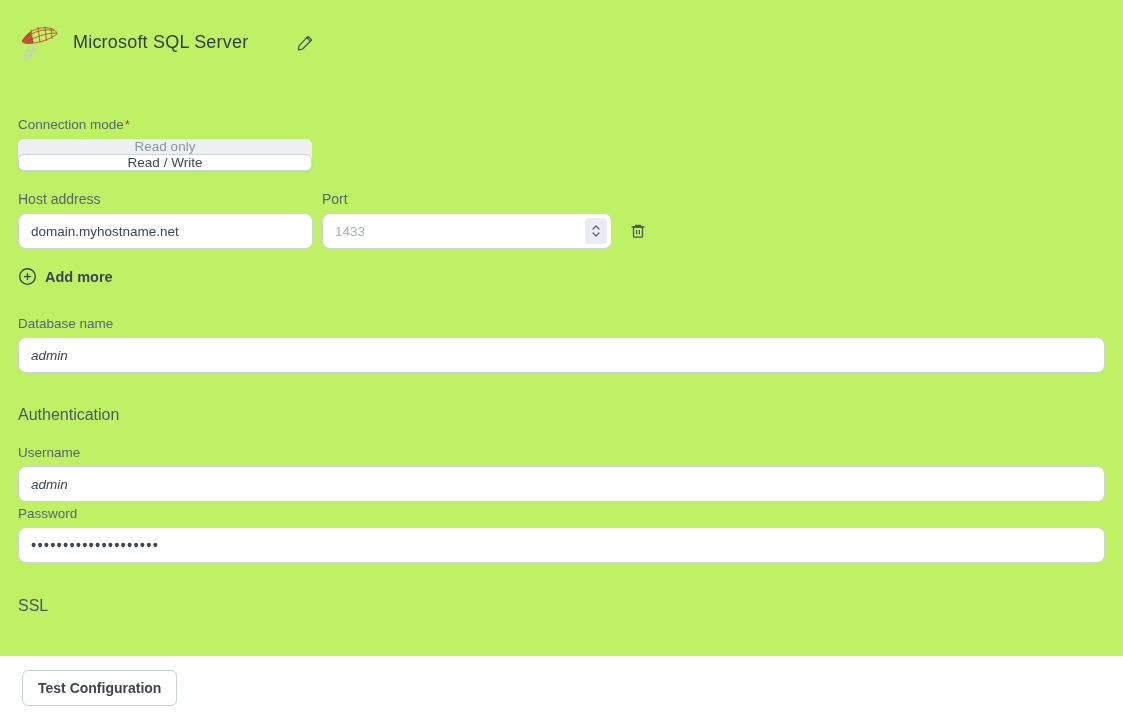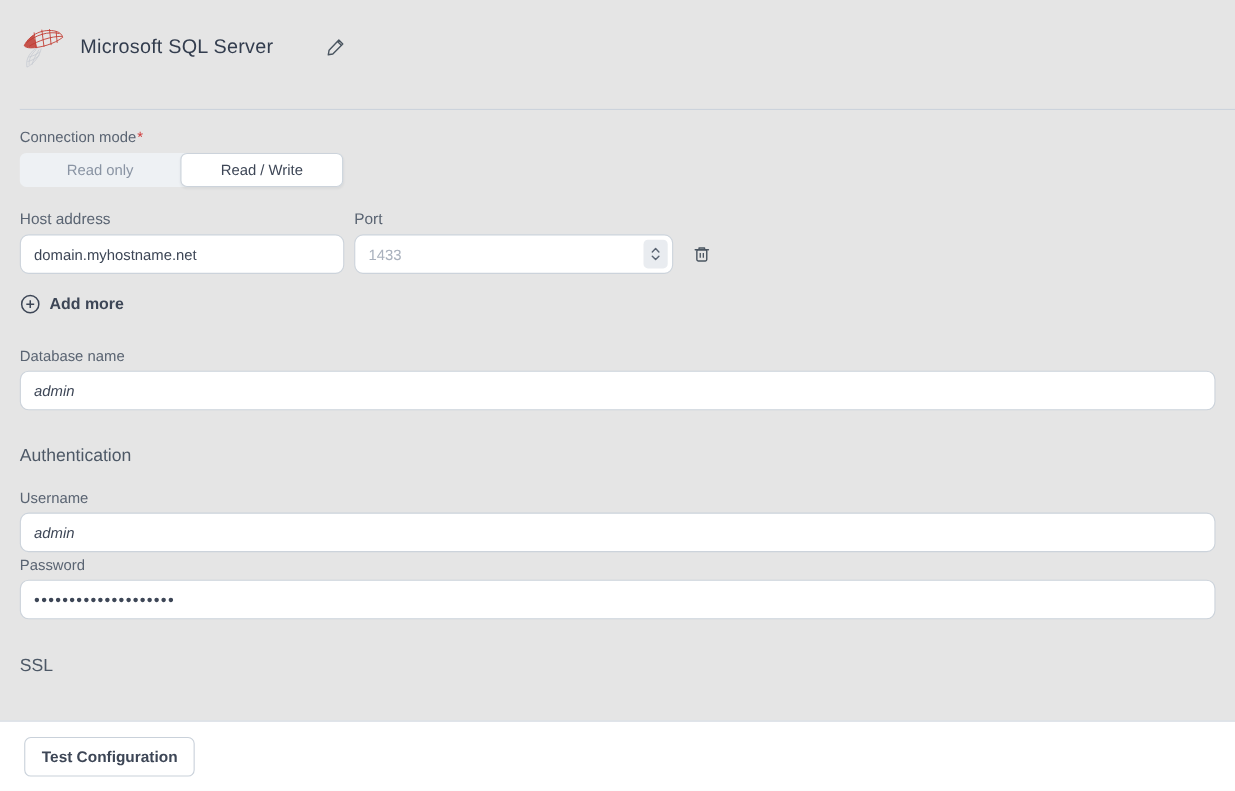--- a/index.html
+++ b/index.html
@@ -1,36 +1,36 @@
 <!DOCTYPE html>
 <html><head>
 <meta charset="utf-8">
 <style>
   * { box-sizing: border-box; margin: 0; padding: 0; }
   html,body { background:#fff; }
   body { font-family: "Liberation Sans", sans-serif; }
-  .page { position: relative; width: 1123px; height: 719px; background: #e5e5e5; overflow: hidden; }
+  .page { position: relative; width: 1123px; height: 719px; background: #bef264; overflow: hidden; }
 
   
   .hdr { display: flex; align-items: center; padding: 22px 18px 0 20px; height: 62px; }
   .hdr .logo { width: 38px; height: 40px; flex: 0 0 auto; }
   .hdr .title { font-size: 18px; font-weight: 400; color: #333d4e; margin-left: 15px; letter-spacing: .2px; }
   .icon-btn { background: none; border: none; cursor: pointer; padding: 0; display: inline-flex; align-items: center; justify-content: center; }
   .hdr .edit-btn { margin-left: 48px; }
 
   .divider { border-top: 1px solid #ccd3dc; margin-left: 18px; }
   .hdr-divider { margin-top: 37px; }
 
   main { padding: 0 18px; }
 
   .field-label { font-size: 13.5px; color: #5a6472; margin-top: 16px; line-height: 17px; }
   .req { color: #d03a3a; margin-left: 1px; }
 
   
-  .segmented { margin-top: 6px; width: 294px; height: 31px; background: #eef1f4; border-radius: 6px; display: flex; }
+  .segmented { margin-top: 6px; width: 294px; height: 31px; background: #eef1f4; border-radius: 6px; display: flex; flex-direction: column; }
   .segment { flex: 1 1 0; border: none; background: transparent; font-family: inherit; font-size: 13.5px; color: #8a94a3; cursor: pointer; border-radius: 6px; }
   .segment.selected { background: #fff; border: 1px solid #ccd3db; color: #3d4656; box-shadow: 0 1px 2px rgba(40,50,70,.06); }
 
   
   .host-row { display: flex; margin-top: 21px; align-items: flex-start; }
   .col label { display: block; font-size: 14px; color: #5a6472; line-height: 17px; margin-bottom: 5px; }
   .host-col { width: 295px; }
   .port-col { width: 290px; margin-left: 9px; }
   input.txt { width: 100%; height: 36px; border: 1px solid #ccd3db; border-radius: 8px; padding: 0 12px; font-family: inherit; font-size: 13.5px; color: #3d4656; background: #fff; outline: none; }
   input.txt::placeholder { color: #a9b1bd; }

